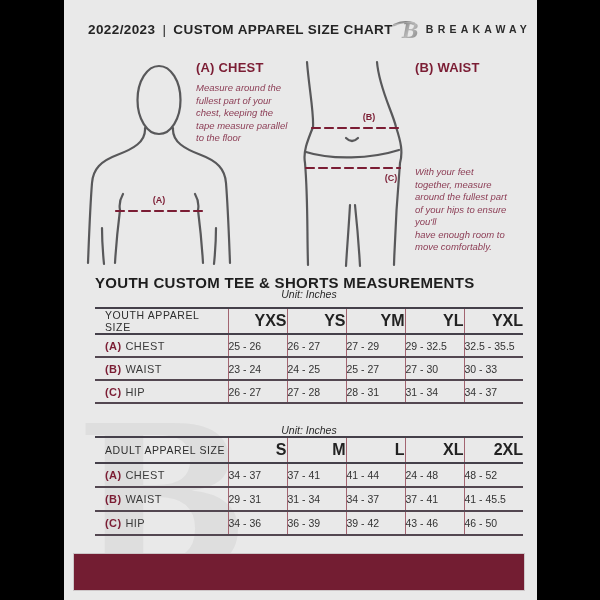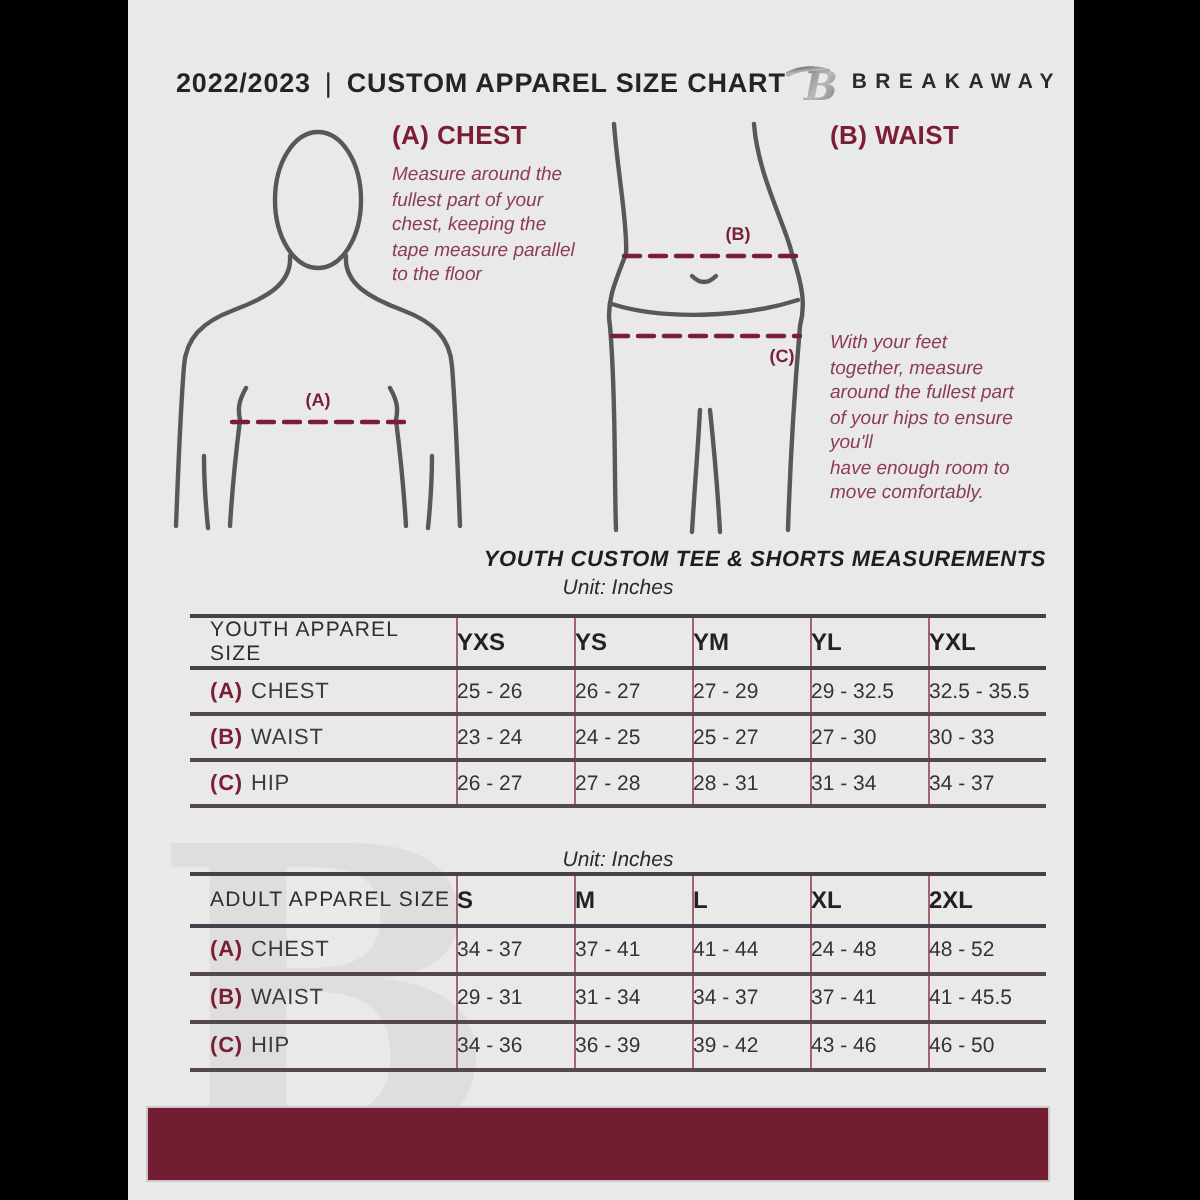--- a/index.html
+++ b/index.html
@@ -3,21 +3,21 @@
 <meta charset="utf-8">
 <style>
   html,body { margin:0; padding:0; background:#000; }
   .stage { position:relative; width:600px; height:600px; background:#000; overflow:hidden;
            font-family:"Liberation Sans", sans-serif; }
   .doc { position:absolute; left:64px; top:0; width:473px; height:600px;
          background:#e9e9e9; overflow:hidden; }
 
   
   .header { position:absolute; top:17px; left:24px; right:18px; display:flex;
-            justify-content:space-between; align-items:center; z-index:3;margin-top:12px; }
+            justify-content:space-between; align-items:center; z-index:3; }
   .doc-title { font-weight:bold; font-size:13.5px; letter-spacing:0.4px; color:#242424; white-space:nowrap; }
   .doc-title .sep { margin:0 7px; font-weight:normal; }
   .brand { display:flex; align-items:center; gap:7px; }
   .brand-name { font-weight:bold; font-size:10.5px; letter-spacing:4.2px; color:#2b2b2b; }
 
   
   .fig { position:absolute; z-index:1; }
   #fig1 { left:4px; top:56px; }
   #fig2 { left:219px; top:58px; }
   .fig path, .fig ellipse { fill:none; stroke:#58585a; stroke-width:2.2; stroke-linecap:round; }
@@ -33,34 +33,34 @@
   #inst-chest { left:132px; top:60px; }
   #inst-waist { left:351px; top:60px; }
   #inst-hips  { left:351px; top:166px; }
 
   
   .watermark { position:absolute; left:12px; top:398px; z-index:0;
                font-family:"DejaVu Serif", serif; font-weight:bold; font-size:205px;
                line-height:1; color:#dedede; user-select:none; }
 
   
-  .tbl-title { position:absolute; left:31px; width:428px; text-align:right; z-index:2;
-               font-weight:bold; font-size:11px; letter-spacing:0.3px; color:#1e1e1e;font-style:italic; }
+  .tbl-title { position:absolute; left:31px; width:428px; text-align:left; z-index:2;
+               font-weight:bold; font-size:15px; letter-spacing:0.3px; color:#1e1e1e; }
   .tbl-unit  { position:absolute; left:31px; width:428px; text-align:center; z-index:2;
                font-size:10.5px; font-style:italic; color:#2a2a2a; }
   #youth-title { top:274px; } #youth-unit { top:288px; }
   #adult-title { top:410px; } #adult-unit { top:424px; }
 
   table.size { position:absolute; left:31px; width:428px; z-index:2;
                border-collapse:collapse; table-layout:fixed; background:transparent; }
   #youth-table { top:307px; }
   #adult-table { top:436px; }
   .size th, .size td { padding:0; vertical-align:middle; }
   .size th { border-top:2px solid #45404a; border-bottom:2px solid #45404a;
-             font-size:12px; color:#222; height:22px; text-align:left; }
+             font-size:16px; color:#222; height:22px; text-align:right; }
   .size th.label-col { text-align:left; padding-left:10px; font-weight:normal;
                        font-size:10.5px; letter-spacing:0.6px; color:#2e2e2e; }
   .size td { border-bottom:2px solid #534751; font-size:10.5px;
              color:#333; height:21px; }
   #adult-table th { height:24px; }
   #adult-table td { height:22px; }
   .size td.row-label { text-align:left; padding-left:10px; font-size:11px;
                        letter-spacing:0.4px; color:#3a3a3a; }
   .size td.row-label .key { font-weight:bold; color:#7b1d34; margin-right:4px; }
   .size th + th, .size td + td { border-left:1.5px solid #a26470; }

